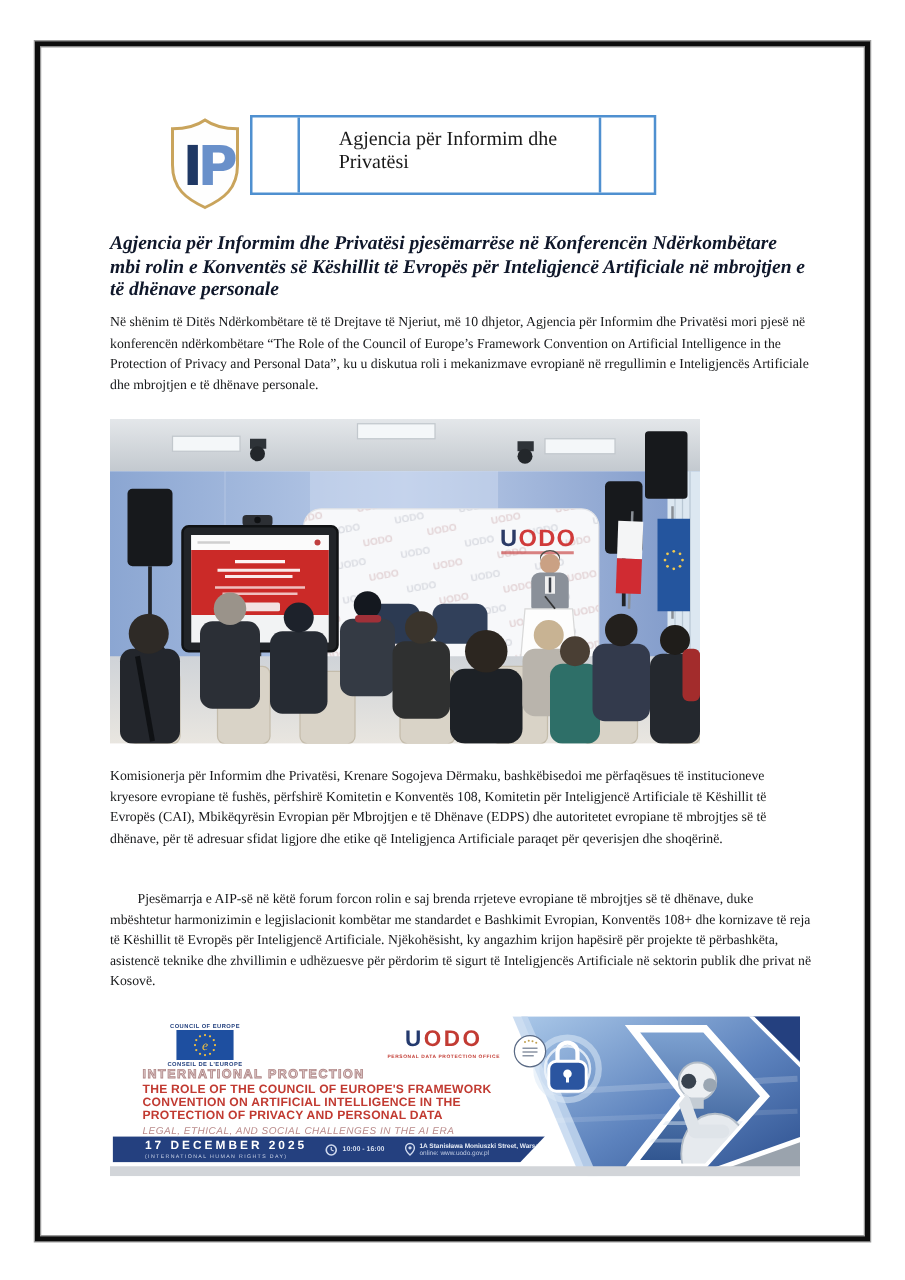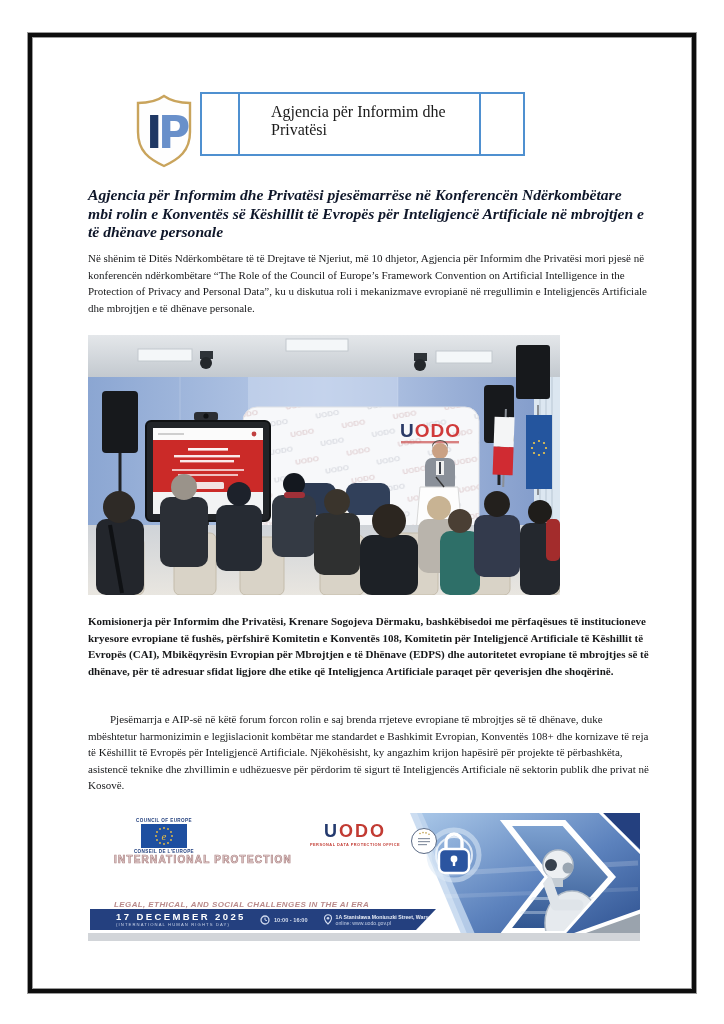--- a/index.html
+++ b/index.html
@@ -14,40 +14,40 @@
   .org-cell{box-sizing:border-box;height:100%;padding-left:31px;}
   .org-cell.c1{width:38px;border-right:2px solid #4f90d0;}
   .org-cell.c2{flex:1;display:flex;justify-content:center;align-items:flex-start;
         padding-top:9px;font-size:16px;color:#1a1a1a;border-right:2px solid #4f90d0;}
   .org-cell.c3{width:42px;}
   
   .article-title{position:absolute;left:88px;top:186px;width:560px;
         font-weight:bold;font-style:italic;font-size:15.6px;line-height:18.6px;color:#0f172a;}
   .para{position:absolute;left:88px;width:562px;font-size:11px;line-height:16.6px;color:#17181a;}
   .para.p1{top:250px;}
-  .para.p2{top:613px;font-weight:bold;}
+  .para.p2{top:613px;}
   .para.p3{top:711px;text-indent:22px;font-family:Liberation Serif, serif;}
   
   .photo{position:absolute;left:88px;top:335px;width:472px;height:260px;overflow:hidden;}
   
   .banner{position:absolute;left:88px;top:813px;width:552px;height:128px;background:#ffffff;
         font-family:"Liberation Sans", sans-serif;overflow:hidden;}
   .banner-right{position:absolute;left:300px;top:0;width:252px;height:128px;}
   .coe-logo{position:absolute;left:24px;top:5px;width:104px;text-align:center;}
   .coe-top,.coe-bottom{font-size:4.6px;font-weight:bold;color:#23407e;letter-spacing:.4px;}
   .uodo-logo{position:absolute;left:212px;top:9px;width:110px;text-align:center;}
   .uodo-word{font-size:18px;font-weight:bold;letter-spacing:2px;line-height:18px;}
   .uodo-u{color:#243a6e;} .uodo-rest{color:#c23b33;}
   .uodo-sub{font-size:3.9px;font-weight:bold;color:#c23b33;letter-spacing:.5px;margin-top:2px;}
   .third-logo{position:absolute;left:322px;top:14px;}
   .conf-label{position:absolute;left:26px;top:41px;font-size:10px;font-weight:bold;
         letter-spacing:1.2px;color:#e3d0d0;-webkit-text-stroke:0.7px #b08888;}
   .banner-title{position:absolute;left:26px;top:54px;font-size:9.7px;line-height:10.6px;
         font-weight:bold;color:#c13a31;letter-spacing:.2px;}
-  .banner-subtitle{position:absolute;left:26px;top:87px;font-size:8px;font-weight:bold;
+  .banner-subtitle{position:absolute;left:26px;top:87px;font-size:8px;font-weight:normal;
         font-style:italic;color:#b98a8a;letter-spacing:.4px;}
   .navy-bar{position:absolute;left:2px;top:96px;width:346px;height:21px;background:#24407f;
         clip-path:polygon(0 0,100% 0,calc(100% - 20px) 100%,0 100%);
         display:flex;align-items:center;color:#fff;}
   .date-block{margin-left:26px;width:136px;}
   .date-main{font-size:9.5px;font-weight:bold;letter-spacing:2.4px;line-height:9px;}
   .date-note{font-size:4.2px;letter-spacing:1.1px;color:#c9d3e8;margin-top:1.5px;}
   .time-group{display:flex;align-items:center;gap:4px;margin-left:8px;}
   .time-text{font-size:5.6px;font-weight:bold;color:#d6deee;}
   .loc-group{display:flex;align-items:flex-start;gap:4px;margin-left:16px;}
@@ -327,20 +327,25 @@
           <circle cx="13" cy="5.6" r="0.8"></circle>
           <circle cx="16" cy="5.9" r="0.8"></circle>
           <circle cx="19" cy="7.2" r="0.8"></circle>
       </g>
       <rect x="8" y="11" width="12" height="1.2" fill="#8a94a4"></rect>
       <rect x="8" y="14" width="12" height="1.2" fill="#8a94a4"></rect>
       <rect x="8" y="17" width="9" height="1.2" fill="#8a94a4"></rect>
     </svg>
 
     <div class="conf-label">INTERNATIONAL PROTECTION</div>
+    <div class="banner-title">
+      <div>THE ROLE OF THE COUNCIL OF EUROPE'S FRAMEWORK</div>
+      <div>CONVENTION ON ARTIFICIAL INTELLIGENCE IN THE</div>
+      <div>PROTECTION OF PRIVACY AND PERSONAL DATA</div>
+    </div>
     <div class="banner-subtitle">LEGAL, ETHICAL, AND SOCIAL CHALLENGES IN THE AI ERA</div>
 
     <div class="navy-bar">
       <div class="date-block">
         <div class="date-main">17 DECEMBER 2025</div>
         <div class="date-note">(INTERNATIONAL HUMAN RIGHTS DAY)</div>
       </div>
       <div class="time-group">
         <svg width="10" height="10" viewBox="0 0 10 10">
           <circle cx="5" cy="5" r="4" fill="none" stroke="#cfd9ee" stroke-width="1.3"></circle>

